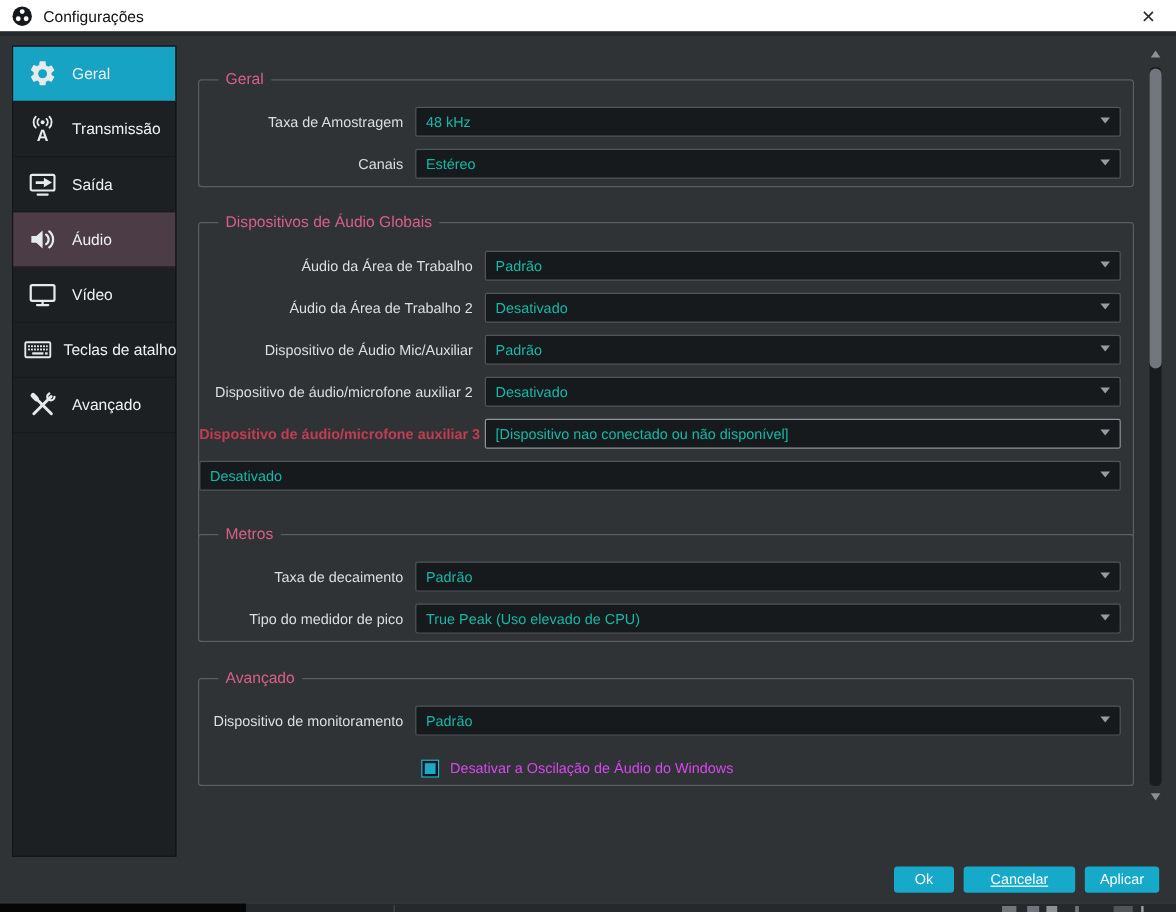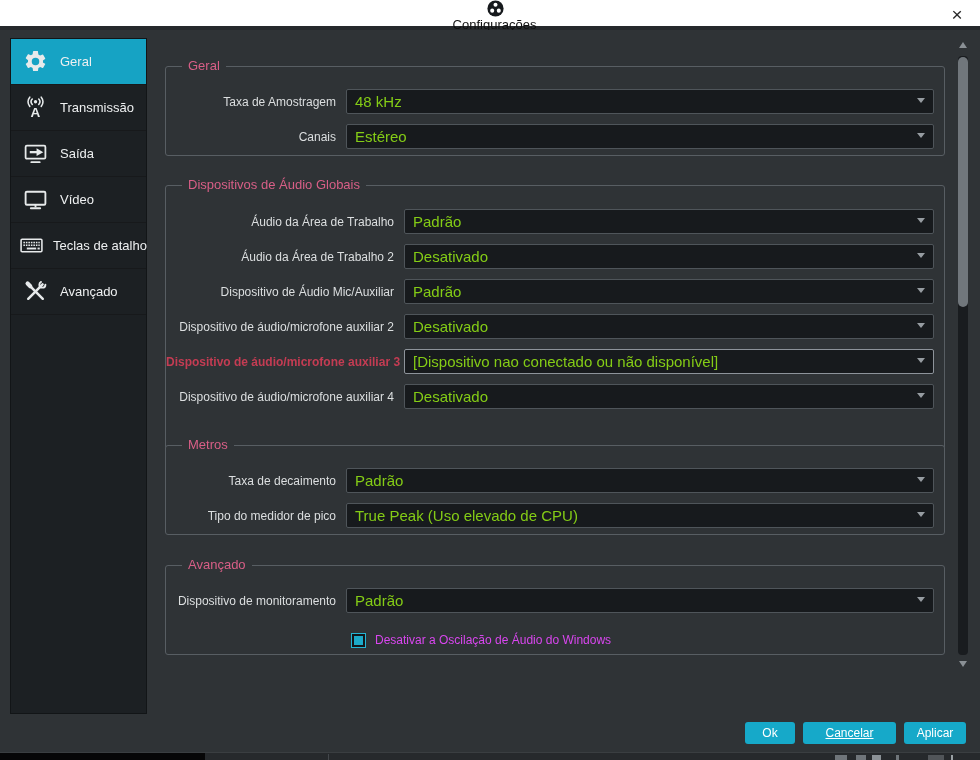--- a/index.html
+++ b/index.html
@@ -6,21 +6,21 @@
   html,body { margin:0; padding:0; }
   body {
     width:980px; height:760px; position:relative; overflow:hidden;
     font-family:"Liberation Sans", sans-serif;
     background:#26292c;
   }
 
   
   .titlebar {
     position:absolute; top:0; left:0; width:980px; height:26px;
-    background:#ffffff; display:flex; align-items:center;flex-direction:column;
+    background:#ffffff; display:flex; align-items:center;
   }
   .obs-logo { margin-left:10px; display:flex; }
   .title-text { margin-left:9px; font-size:13px; color:#111; }
   .close-btn {
     position:absolute; right:12px; top:0; height:30px; width:22px;
     display:flex; align-items:center; justify-content:center;
     font-size:19px; color:#2a2a2a; cursor:pointer;
   }
 
   
@@ -59,21 +59,21 @@
   .g-narrow .row-label { width:170px; margin-right:10px; }
   .g-wide  .row-label { width:228px; margin-right:10px; }
   .row-label.alert { color:#c43c53; font-weight:bold; }
 
   .dropdown {
     flex:1; height:25px; margin-right:10px; position:relative;
     background:#171a1d; border:1px solid #4f555a; border-radius:2px;
     display:flex; align-items:center; cursor:pointer;
   }
   .dropdown.alert-border { border-color:#8d939a; }
-  .dd-value { margin-left:8px; font-size:15px; color:#84cc16; white-space:nowrap; }
+  .dd-value { margin-left:8px; font-size:12px; color:#14b8a6; white-space:nowrap; }
   .dd-arrow {
     position:absolute; right:8px; top:8px; width:0; height:0;
     border-left:4px solid transparent; border-right:4px solid transparent;
     border-top:5px solid #969ca1;
   }
 
   .chk-row { display:flex; align-items:center; margin-left:185px; margin-top:8px; height:18px; }
   .checkbox {
     width:15px; height:15px; border:1px solid #25b4d3; background:#131619;
     position:relative; cursor:pointer; flex:none;
@@ -167,20 +167,32 @@
         <svg width="25" height="25" viewBox="0 0 24 24">
           <rect x="2.5" y="4.5" width="19" height="12.5" rx="1.2" stroke="#e7eaeb" stroke-width="1.7" fill="none"></rect>
           <path d="M6.5 10.7 H14" stroke="#e7eaeb" stroke-width="2.2"></path>
           <path d="M13 6.9 L19.5 10.7 L13 14.5 Z" fill="#e7eaeb"></path>
           <path d="M8 20.3 H16" stroke="#e7eaeb" stroke-width="1.8" stroke-linecap="round"></path>
         </svg>
       </span>
       <span class="lbl">Saída</span>
     </div>
 
+    <div class="side-item highlighted">
+      <span class="icon">
+        <svg width="25" height="25" viewBox="0 0 24 24">
+          <polygon points="3,9.3 7,9.3 12,4.8 12,19.2 7,14.7 3,14.7" fill="#e7eaeb"></polygon>
+          <g stroke="#e7eaeb" stroke-width="1.8" fill="none" stroke-linecap="round">
+            <path d="M14.8 8.2 A4.6 4.6 0 0 1 14.8 15.8"></path>
+            <path d="M17.3 5.6 A8.2 8.2 0 0 1 17.3 18.4"></path>
+          </g>
+        </svg>
+      </span>
+      <span class="lbl">Áudio</span>
+    </div>
 
     <div class="side-item">
       <span class="icon">
         <svg width="25" height="25" viewBox="0 0 24 24">
           <rect x="2.5" y="4.5" width="19" height="12.5" rx="1.2" stroke="#e7eaeb" stroke-width="1.8" fill="none"></rect>
           <path d="M12 17 V19.6" stroke="#e7eaeb" stroke-width="1.8"></path>
           <path d="M7.5 20.4 H16.5" stroke="#e7eaeb" stroke-width="1.8" stroke-linecap="round"></path>
         </svg>
       </span>
       <span class="lbl">Vídeo</span>
@@ -281,21 +293,20 @@
         </div>
       </div>
       <div class="row">
         <span class="row-label alert">Dispositivo de áudio/microfone auxiliar 3</span>
         <div class="dropdown alert-border">
           <span class="dd-value">[Dispositivo nao conectado ou não disponível]</span>
           <span class="dd-arrow"></span>
         </div>
       </div>
       <div class="row">
-        <span class="row-label">Dispositivo de áudio/microfone auxiliar 4</span>
         <div class="dropdown">
           <span class="dd-value">Desativado</span>
           <span class="dd-arrow"></span>
         </div>
       </div>
     </div>
   </div>
 
   <div class="group g-narrow" style="top:415px; height:90px;">
     <span class="group-title">Metros</span>

